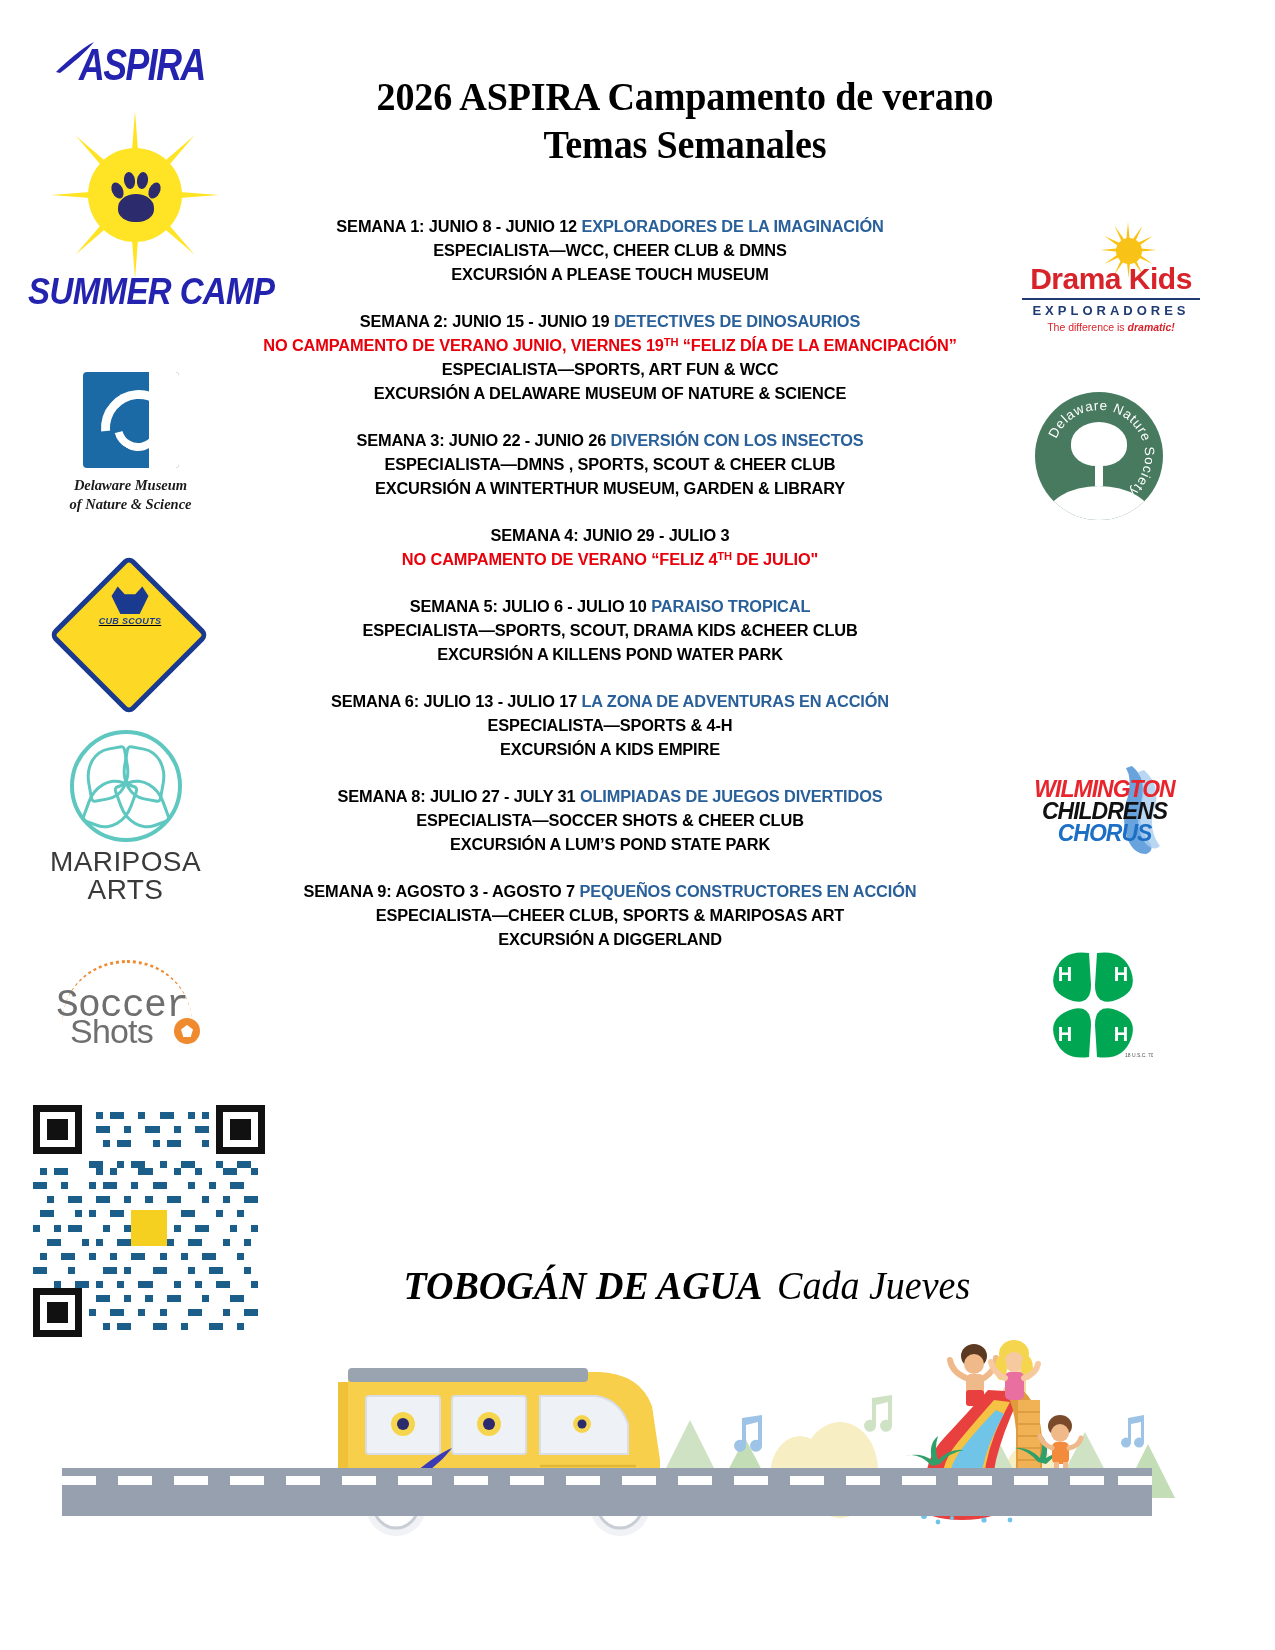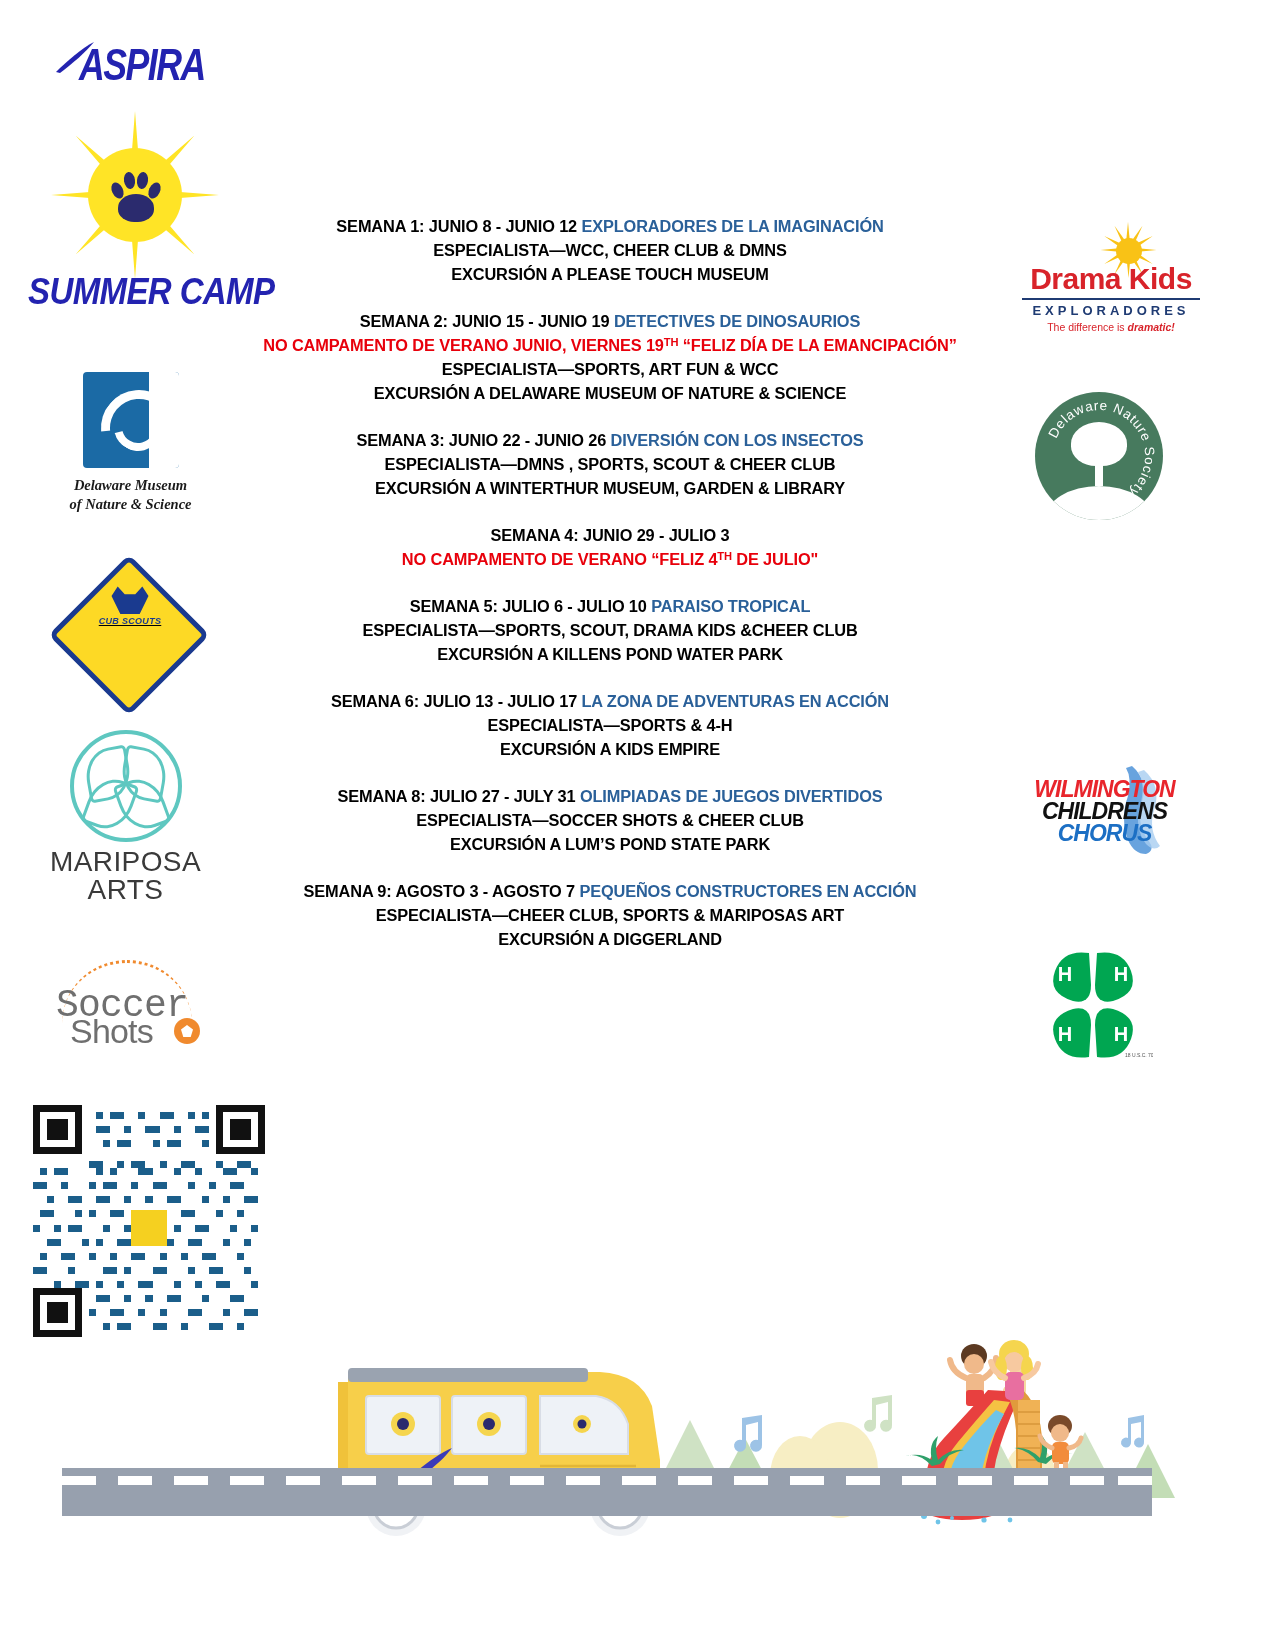--- a/index.html
+++ b/index.html
@@ -629,20 +629,24 @@
     width: 34px;
     height: 9px;
     background: #ffffff;
   }
 </style>
 </head>
 <body>
 
 <div class="page">
 
+  <div class="title-block">
+    <div class="title-line">2026 ASPIRA Campamento de verano</div>
+    <div class="title-line">Temas Semanales</div>
+  </div>
 
   <div class="aspira-logo">
     <svg class="aspira-swoosh" viewBox="0 0 44 34">
       <path d="M4 32 C14 22 30 8 42 2 C34 12 20 24 8 33 Z" fill="#2323b0"></path>
     </svg>
     <div class="aspira-word">ASPIRA</div>
     <div class="sun">
       <div class="ray" style="transform:rotate(0deg);transform-origin:50% 84px;"></div>
       <div class="ray" style="transform:rotate(45deg);transform-origin:50% 84px;"></div>
       <div class="ray" style="transform:rotate(90deg);transform-origin:50% 84px;"></div>
@@ -960,20 +964,21 @@
     </div>
 
     <div class="week">
       <div class="wline"><span>SEMANA 9: AGOSTO 3 - AGOSTO 7 </span><span class="theme">PEQUEÑOS CONSTRUCTORES EN ACCIÓN</span></div>
       <div class="wline">ESPECIALISTA—CHEER CLUB, SPORTS &amp; MARIPOSAS ART</div>
       <div class="wline">EXCURSIÓN A DIGGERLAND</div>
     </div>
 
   </div>
 
+  <div class="waterslide"><span class="ws-bold">TOBOGÁN DE AGUA</span><span class="ws-reg"> Cada Jueves</span></div>
 
   <div class="scene">
     <svg viewBox="0 0 1275 230" style="position:absolute;left:0;top:0;width:1275px;height:230px;">
 
       <g>
         <ellipse cx="840" cy="150" rx="38" ry="48" fill="#f7eec4"></ellipse>
         <polygon points="690,100 725,170 655,170" fill="#cfe2c4"></polygon>
         <rect x="688" y="166" width="4" height="24" fill="#b9cdae"></rect>
         <polygon points="745,118 775,175 715,175" fill="#c3ddb6"></polygon>
         <rect x="743" y="172" width="4" height="20" fill="#b9cdae"></rect>

